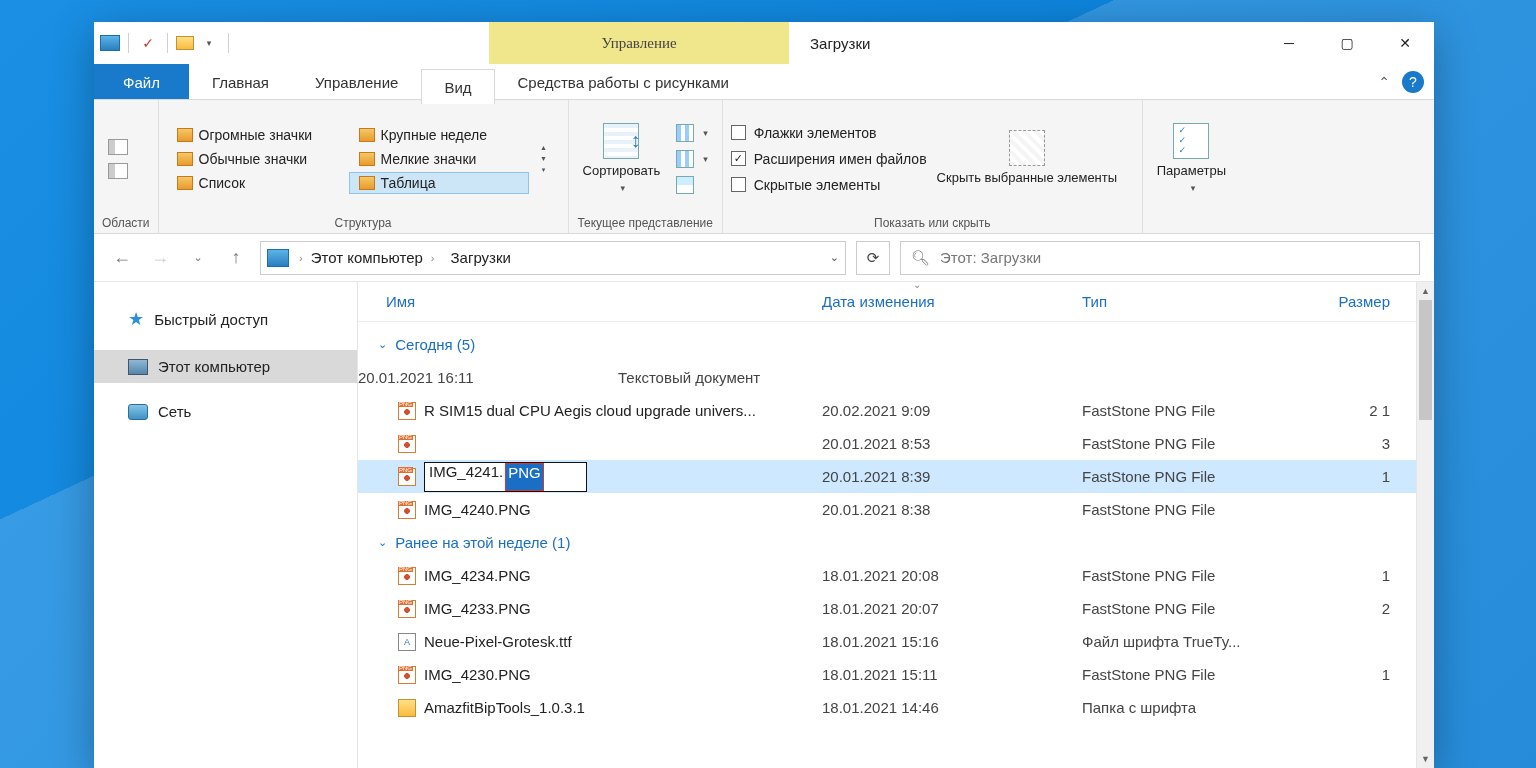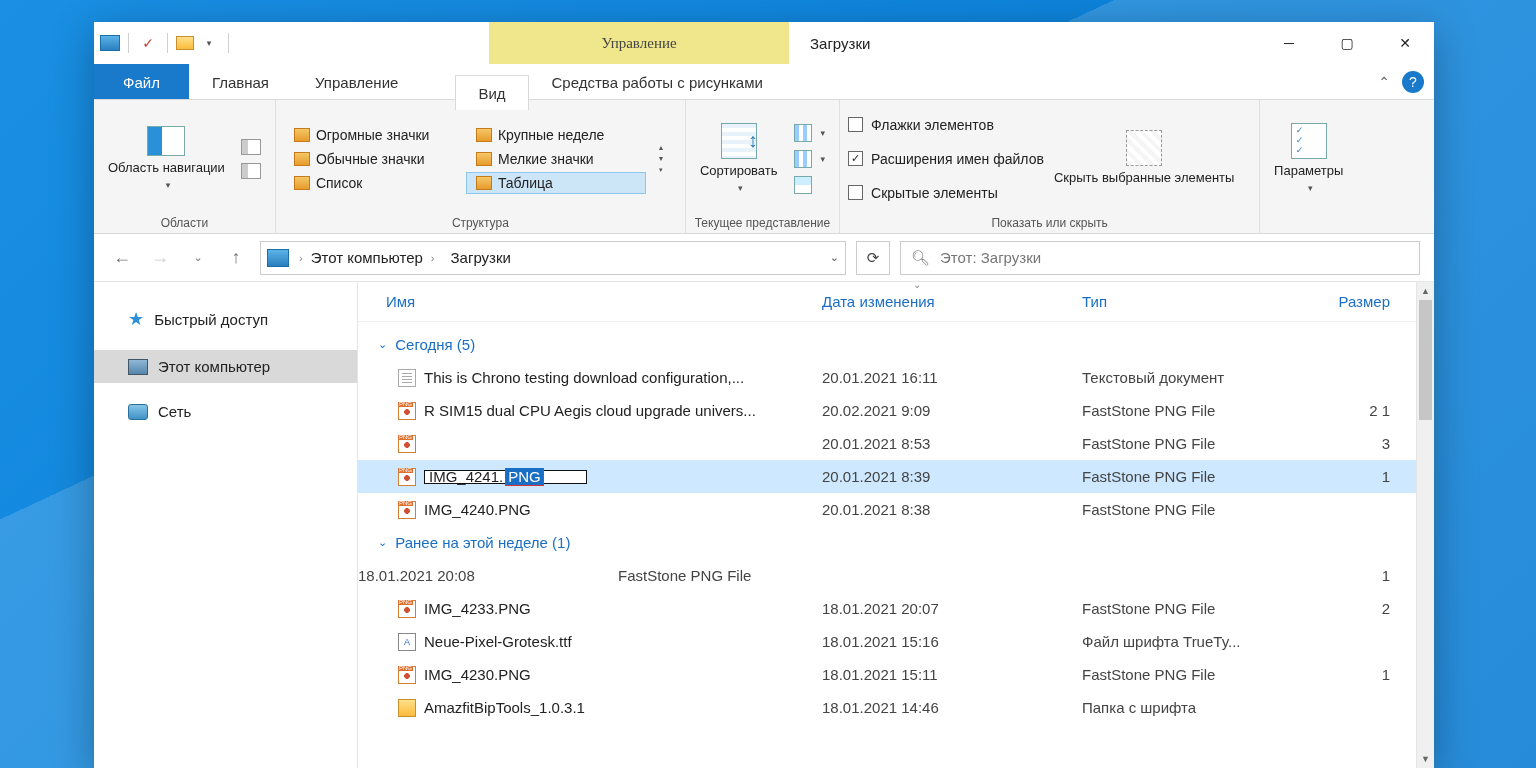--- a/index.html
+++ b/index.html
@@ -15,21 +15,21 @@
 .qat .sep { width:1px; height:20px; background:#d0d0d0; margin:0 4px; }
 .contextual { background:#f0e68c; color:#444; font-size:15px; display:flex; align-items:center; justify-content:center; width:300px; }
 .title-text { flex:1; display:flex; align-items:center; padding-left:16px; font-size:15px; color:#222; }
 .sysbtns { display:flex; }
 .sysbtn { width:58px; display:flex; align-items:center; justify-content:center; font-size:14px; color:#222; }
 
 
 .tabs { height:36px; display:flex; align-items:stretch; border-bottom:1px solid #d9d9d9; background:#fff; }
 .tab { padding:0 22px; display:flex; align-items:center; font-size:15px; color:#333; border:1px solid transparent; border-bottom:none; }
 .tab.file { background:#1979ca; color:#fff; padding:0 28px; }
-.tab.active-view { border-color:#d9d9d9; background:#fff; position:relative; top:11px;margin-left:34px; }
+.tab.active-view { border-color:#d9d9d9; background:#fff; position:relative; top:5px; }
 .tabs-right { margin-left:auto; display:flex; align-items:center; padding-right:10px; gap:12px; color:#666; }
 .help-circle { width:22px; height:22px; border-radius:50%; background:#1979ca; color:#fff; display:flex; align-items:center; justify-content:center; font-size:14px; }
 
 
 .ribbon { height:134px; background:#f5f5f5; border-bottom:1px solid #d9d9d9; display:flex; }
 .rgroup { border-right:1px solid #e0e0e0; display:flex; flex-direction:column; padding:4px 8px 2px; }
 .rgroup-body { flex:1; display:flex; align-items:center; gap:4px; }
 .rgroup-label { text-align:center; font-size:12px; color:#555; padding:3px 0 1px; }
 .bigbtn { display:flex; flex-direction:column; align-items:center; justify-content:center; padding:2px 6px; min-width:72px; font-size:13px; color:#222; line-height:1.25; text-align:center; gap:4px; }
 .smallcol { display:flex; flex-direction:column; gap:4px; justify-content:center; }
@@ -83,21 +83,21 @@
 .row .c-size { flex:1; text-align:right; color:#444; padding-right:10px; }
 .file-ico { width:18px; height:18px; flex-shrink:0; }
 .ico-txt { background:#fff; border:1px solid #aaa; position:relative; }
 .ico-txt::before { content:""; position:absolute; left:3px; top:3px; right:3px; height:1px; background:#aaa; box-shadow:0 3px 0 #aaa,0 6px 0 #aaa,0 9px 0 #aaa; }
 .ico-png { background:#fff; border:1px solid #d08030; position:relative; }
 .ico-png::before { content:"PNG"; position:absolute; top:-2px; left:-1px; font-size:6px; background:#e07030; color:#fff; padding:0 1px; line-height:1; }
 .ico-png::after { content:""; position:absolute; inset:4px 3px 2px 3px; background:radial-gradient(circle,#d05030 40%,transparent 42%); }
 .ico-ttf { background:#fff; border:1px solid #888; font-size:9px; color:#3a6fc4; display:flex; align-items:center; justify-content:center; }
 .ico-folder { background:linear-gradient(#ffe089,#fabb3d); border:1px solid #c8902c; }
 
-.rename-box { display:inline-flex; align-items:center; border:1px solid #111; background:#fff; height:14px; padding:0 2px; }
+.rename-box { display:inline-flex; border:1px solid #111; background:#fff; height:30px; padding:0 2px; }
 .rename-box .prefix { padding:0 2px; }
 .rename-box .sel-ext { background:#1a6fc4; color:#fff; padding:0 2px; border:1px solid #d33; }
 .rename-box .pad { width:40px; }
 
 .scrollbar { width:18px; background:#f0f0f0; border-left:1px solid #e5e5e5; display:flex; flex-direction:column; }
 .scrollbar .arrow { height:18px; display:flex; align-items:center; justify-content:center; font-size:9px; color:#666; }
 .scrollbar .thumb { margin:0 2px; background:#c6c6c6; }
 
 .panes-ico { width:38px; height:30px; background:linear-gradient(90deg,#2a90d8 0 40%,#fff 40% 100%); border:1px solid #7aa; }
 .small-pane-ico { width:20px; height:16px; border:1px solid #999; background:linear-gradient(90deg,#ccc 0 35%,#fff 35%); }
@@ -144,24 +144,20 @@
     <div class="tab">Средства работы с рисунками</div>
     <div class="tabs-right">
       <span style="font-size:14px">⌃</span>
       <span class="help-circle">?</span>
     </div>
   </div>
 
   <div class="ribbon">
     <div class="rgroup">
       <div class="rgroup-body">
-        <div class="bigbtn drop-caret">
-          <span class="panes-ico"></span>
-          <span>Область навигации</span>
-        </div>
         <div class="smallcol">
           <div class="smallbtn">
               <span class="small-pane-ico"></span>
             </div>
           <div class="smallbtn">
               <span class="small-pane-ico"></span>
             </div>
         </div>
       </div>
       <div class="rgroup-label">Области</div>
@@ -220,21 +216,21 @@
           <div class="smallbtn">
               <span class="ico fit-ico"></span>
             </div>
         </div>
       </div>
       <div class="rgroup-label">Текущее представление</div>
     </div>
 
     <div class="rgroup" style="min-width:420px">
       <div class="rgroup-body">
-        <div class="smallcol" style="gap:12px">
+        <div class="smallcol" style="gap:4px">
           <label class="chkrow">
               <span class="chk"></span>
               <span>Флажки элементов</span>
             </label>
           <label class="chkrow">
               <span class="chk">✓</span>
               <span>Расширения имен файлов</span>
             </label>
           <label class="chkrow">
               <span class="chk"></span>
@@ -311,24 +307,20 @@
         <div class="col-date">Дата изменения</div>
         <div class="col-type">Тип</div>
         <div class="col-size">Размер</div>
       </div>
       <div class="filelist" id="filelist">
           <div class="group-hdr">
             <span class="chev">⌄</span>
             <span>Сегодня (5)</span>
           </div>
           <div class="row">
-            <div class="c-name">
-              <span class="file-ico ico-txt"></span>
-              <span>This is Chrono testing download configuration,...</span>
-            </div>
             <div class="c-date">20.01.2021 16:11</div>
             <div class="c-type">Текстовый документ</div>
             <div class="c-size"></div>
           </div>
           <div class="row">
             <div class="c-name">
               <span class="file-ico ico-png"></span>
               <span>R SIM15 dual CPU Aegis cloud upgrade univers...</span>
             </div>
             <div class="c-date">20.02.2021 9:09</div>
@@ -363,20 +355,24 @@
             </div>
             <div class="c-date">20.01.2021 8:38</div>
             <div class="c-type">FastStone PNG File</div>
             <div class="c-size"></div>
           </div>
           <div class="group-hdr">
             <span class="chev">⌄</span>
             <span>Ранее на этой неделе (1)</span>
           </div>
           <div class="row">
+            <div class="c-name">
+              <span class="file-ico ico-png"></span>
+              <span>IMG_4234.PNG</span>
+            </div>
             <div class="c-date">18.01.2021 20:08</div>
             <div class="c-type">FastStone PNG File</div>
             <div class="c-size">1</div>
           </div>
           <div class="row">
             <div class="c-name">
               <span class="file-ico ico-png"></span>
               <span>IMG_4233.PNG</span>
             </div>
             <div class="c-date">18.01.2021 20:07</div>

